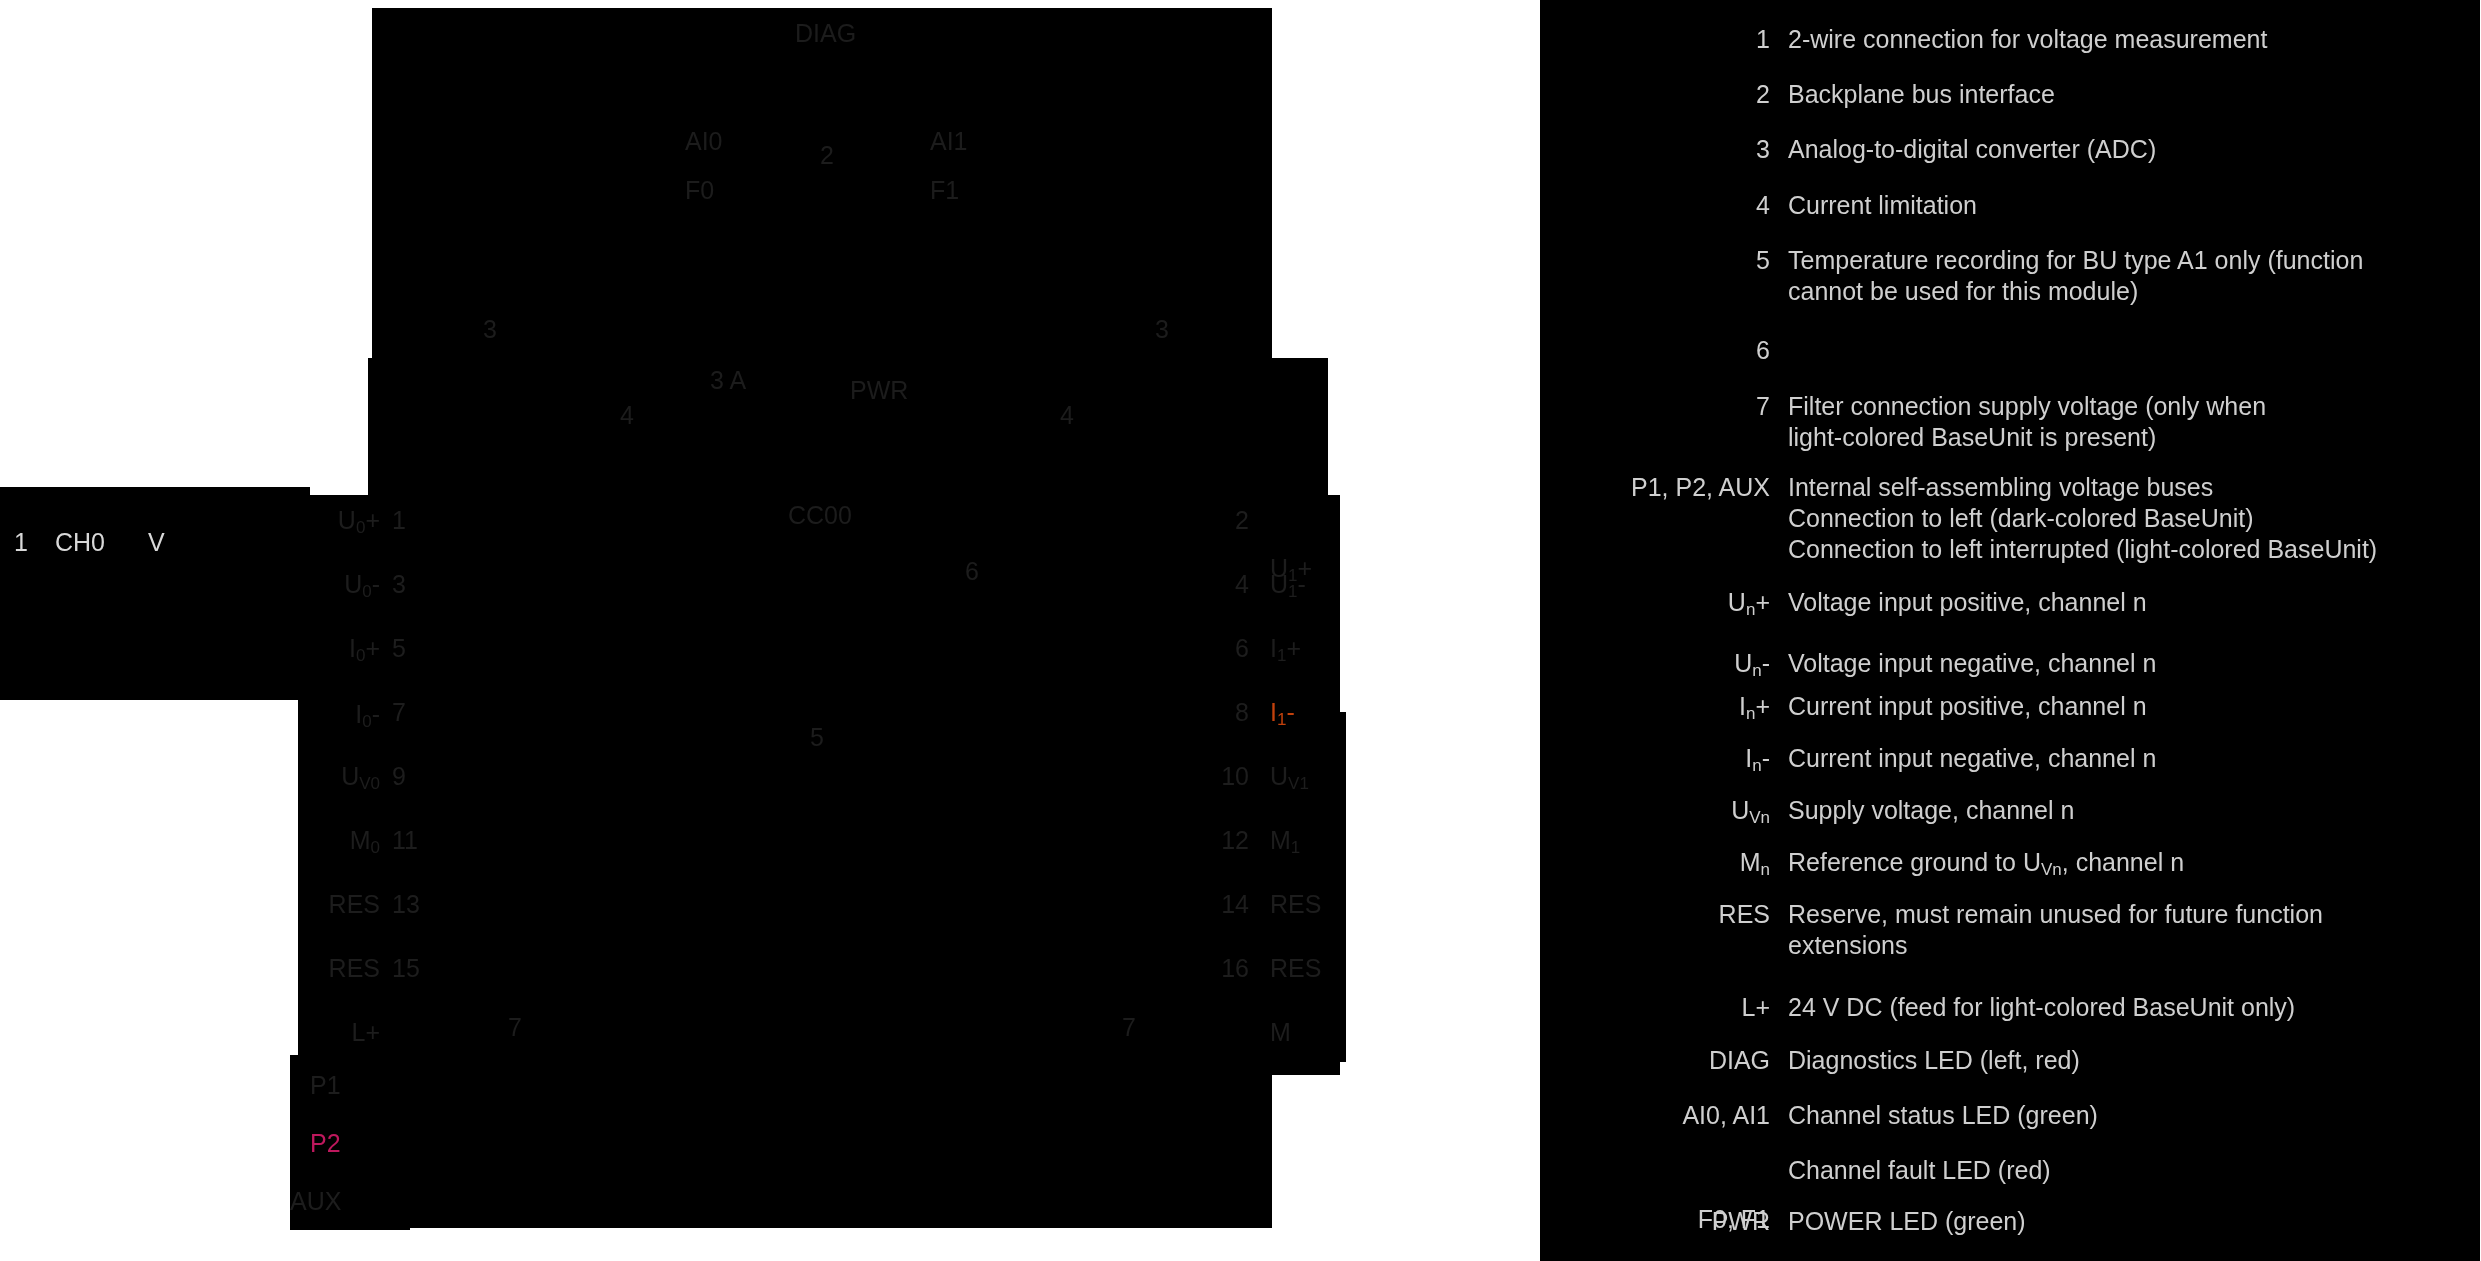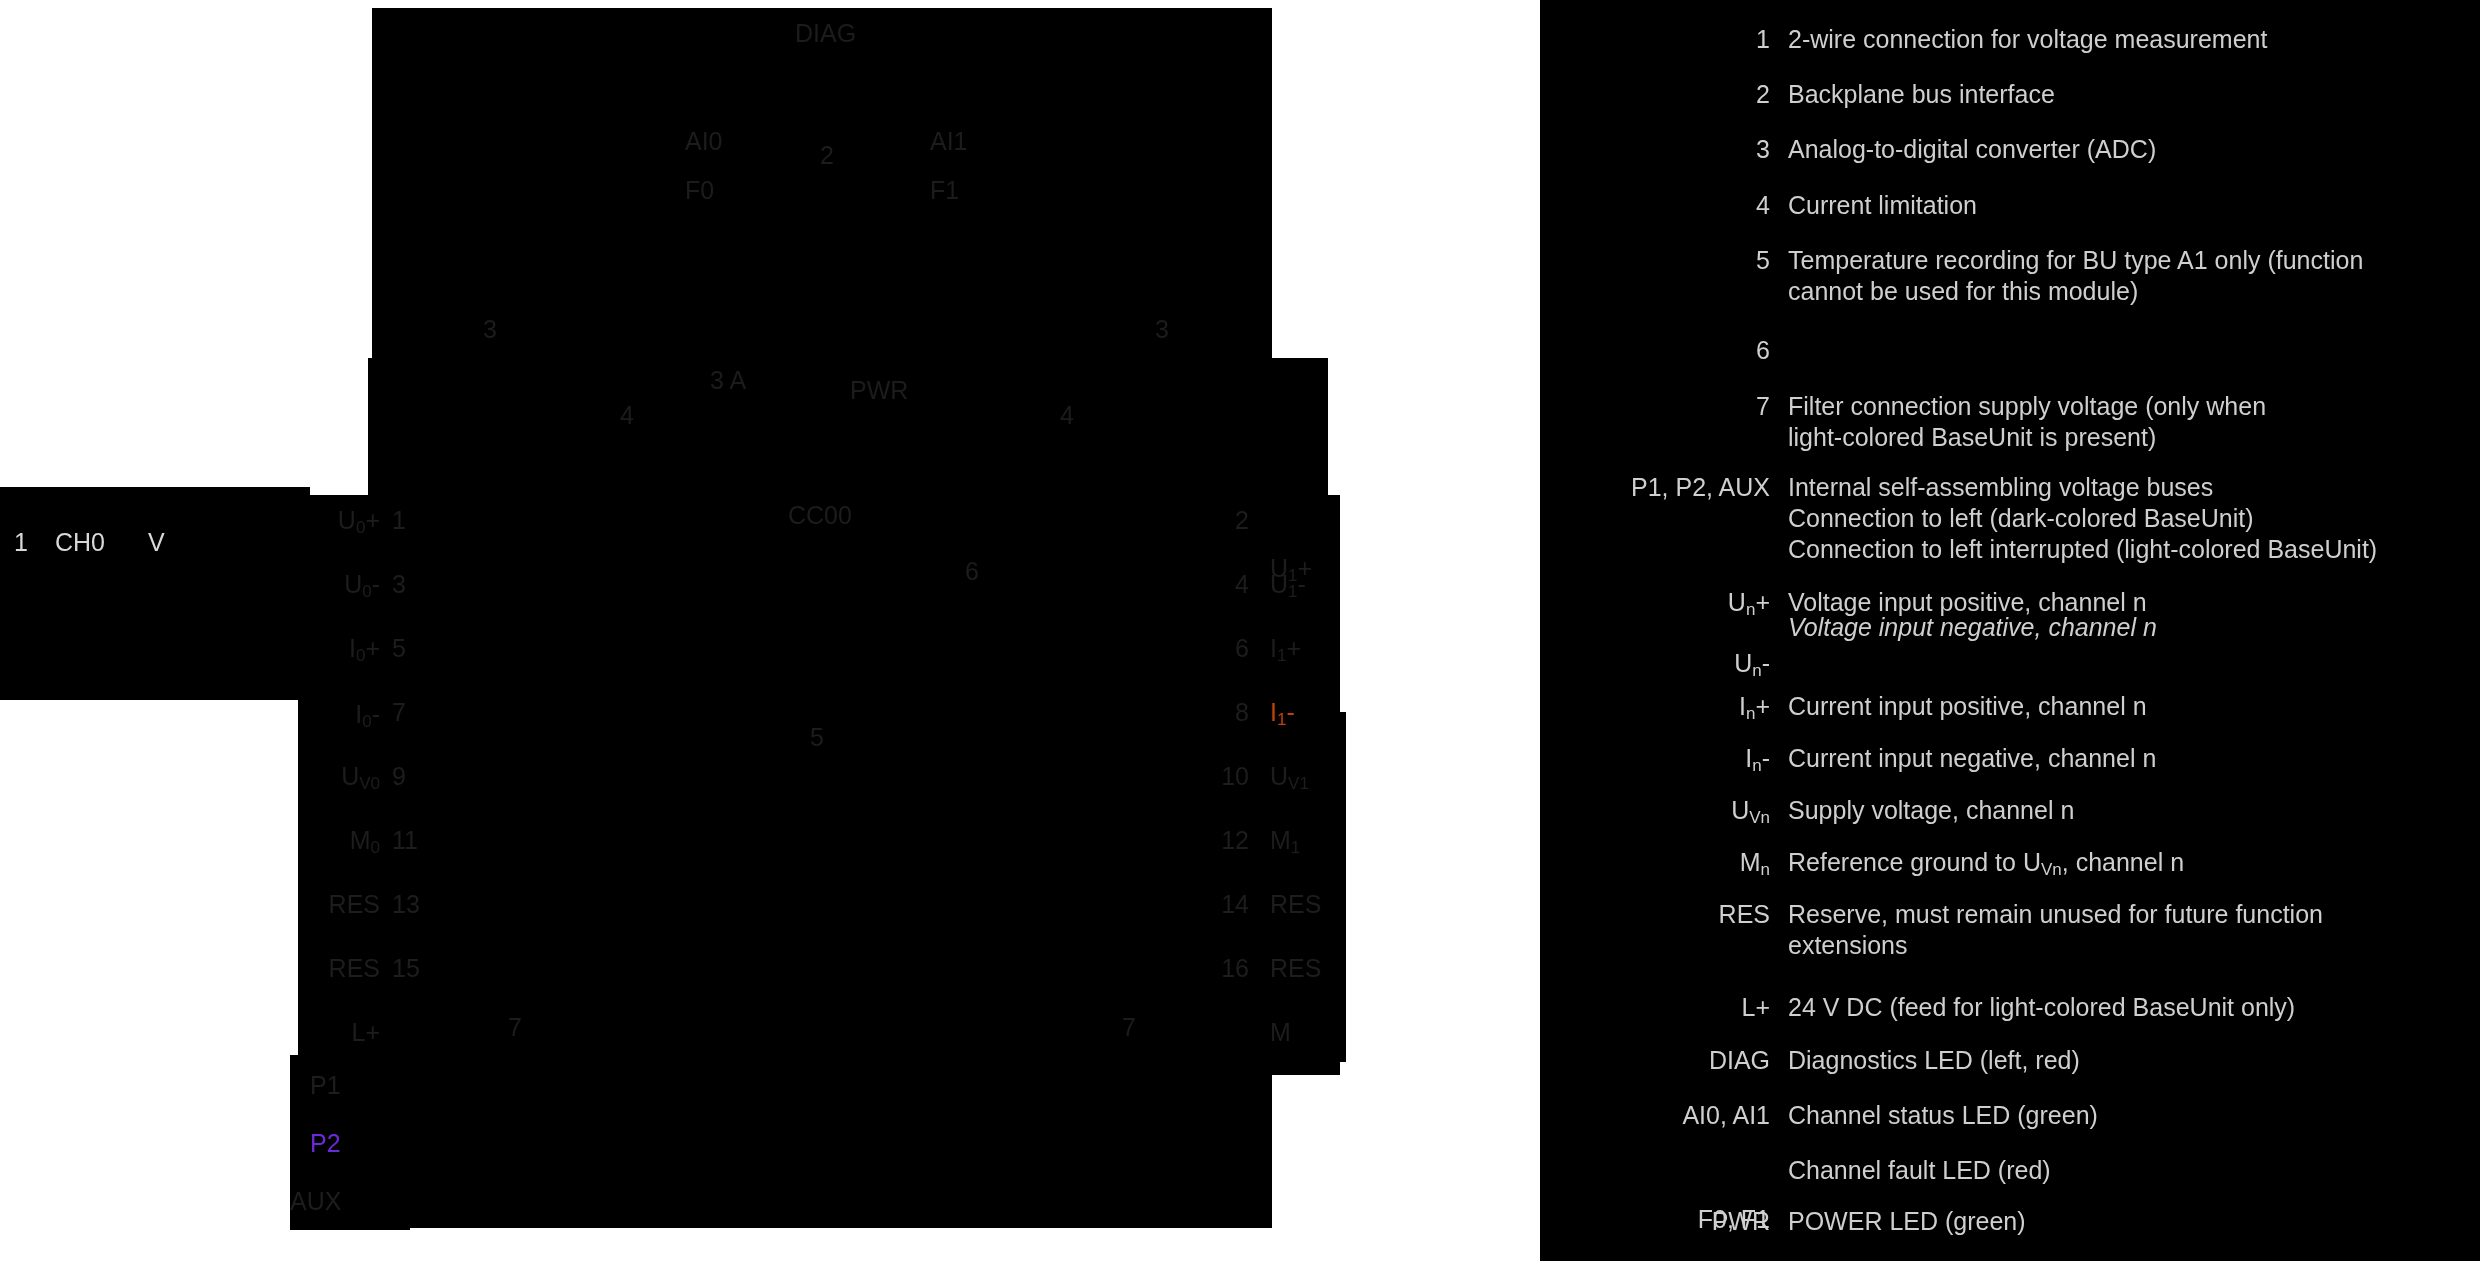--- a/index.html
+++ b/index.html
@@ -187,21 +187,21 @@
 
     <span class="txt r" style="left:0px; top:448px; width:34px; color:#1d1d1d;">16</span>
     <span class="txt pin-right" style="left:55px; top:448px; color:#1d1d1d;">RES</span>
 
     <span class="txt pin-right" style="left:55px; top:512px; color:#1d1d1d;">M</span>
   </div>
 </div>
 
 <div class="abs" style="left:290px; top:1055px;">
   <span class="txt" style="left:20px; top:15px;  color:#1d1d1d;">P1</span>
-  <span class="txt" style="left:20px; top:73px;  color:#6d28d9;">P2</span>
+  <span class="txt" style="left:20px; top:73px;  color:#be185d;">P2</span>
   <span class="txt" style="left:0px;  top:131px; color:#1d1d1d;">AUX</span>
 </div>
 
 <div class="abs" id="legend-panel">
 
   <span class="num" style="top:24px;">1</span>
   <span class="desc" style="top:24px;">2-wire connection for voltage measurement</span>
 
   <span class="num" style="top:79px;">2</span>
   <span class="desc" style="top:79px;">Backplane bus interface</span>
@@ -224,21 +224,21 @@
 
   <span class="num" style="top:472px;">P1, P2, AUX</span>
   <span class="desc" style="top:472px; white-space:pre-line;">Internal self-assembling voltage buses
 Connection to left (dark-colored BaseUnit)
 Connection to left interrupted (light-colored BaseUnit)</span>
 
   <span class="num" style="top:587px;">U<sub>n</sub>+</span>
   <span class="desc" style="top:587px;">Voltage input positive, channel n</span>
 
   <span class="num" style="top:639px;margin-top:9px;">U<sub>n</sub>-</span>
-  <span class="desc" style="top:612px;font-style:italic;">Voltage input negative, channel n</span>
+  <span class="desc" style="top:648px;">Voltage input negative, channel n</span>
 
   <span class="num" style="top:691px;">I<sub>n</sub>+</span>
   <span class="desc" style="top:691px;">Current input positive, channel n</span>
 
   <span class="num" style="top:743px;">I<sub>n</sub>-</span>
   <span class="desc" style="top:743px;">Current input negative, channel n</span>
 
   <span class="num" style="top:795px;">U<sub>Vn</sub></span>
   <span class="desc" style="top:795px;">Supply voltage, channel n</span>
 

